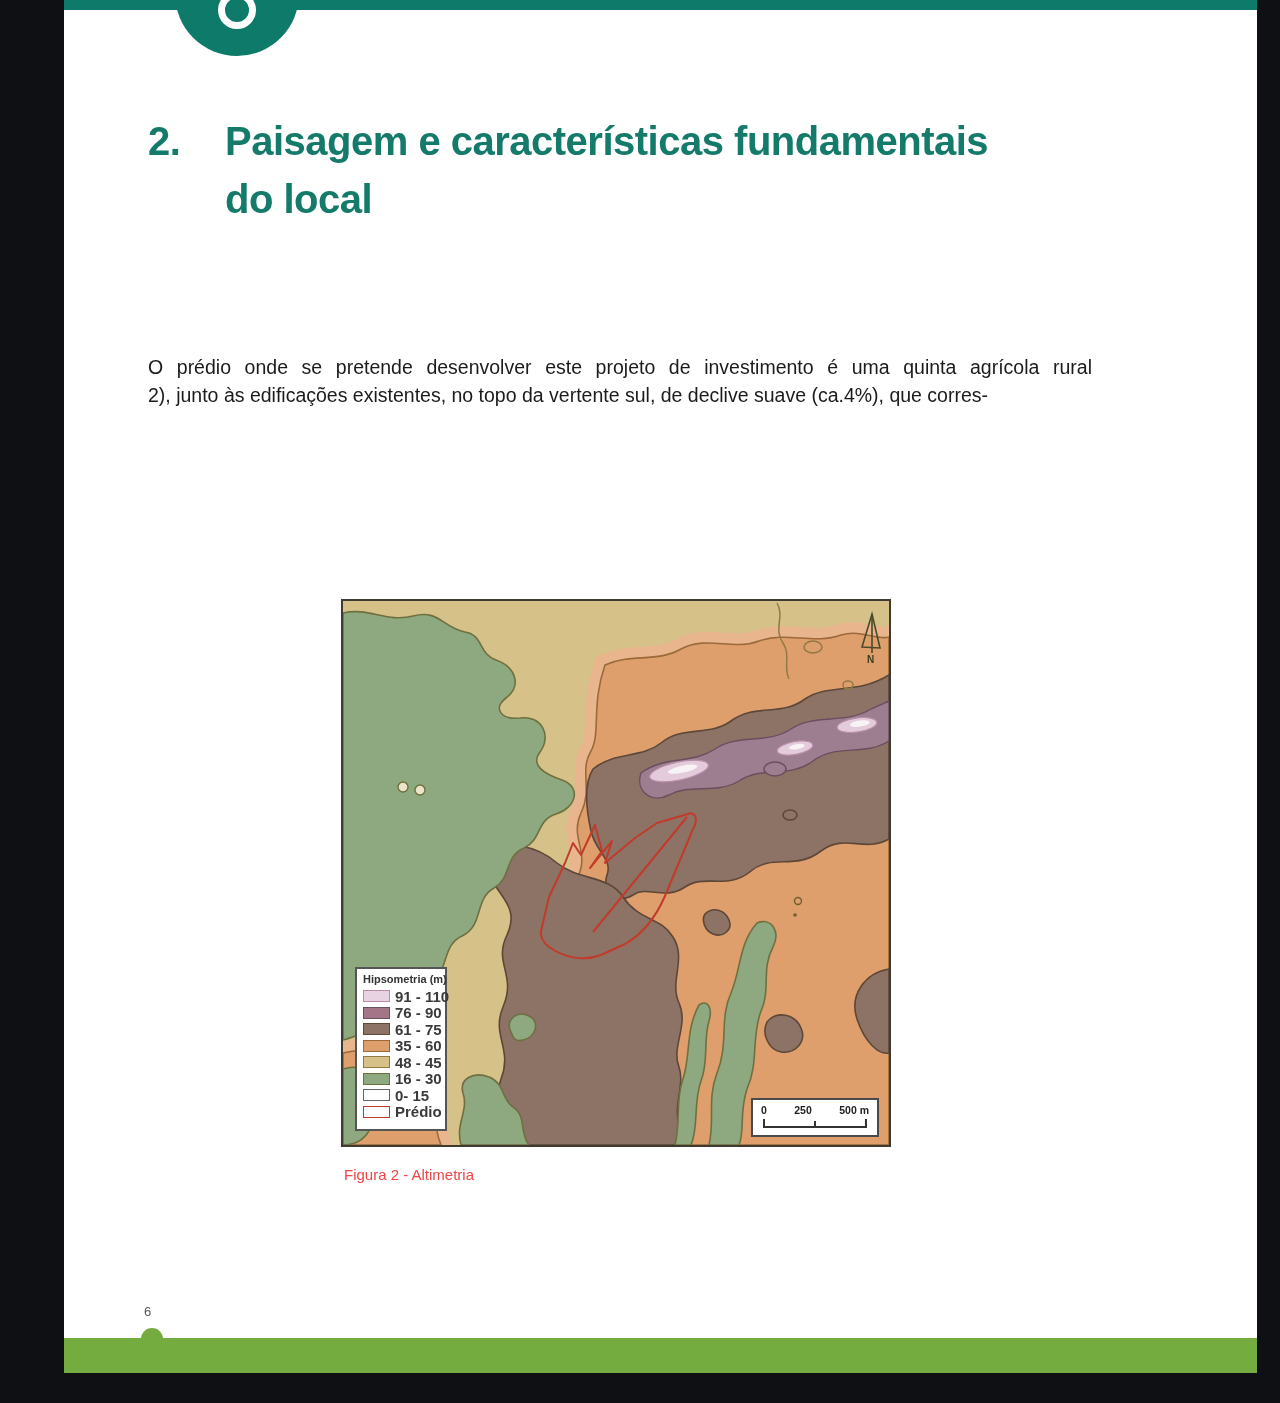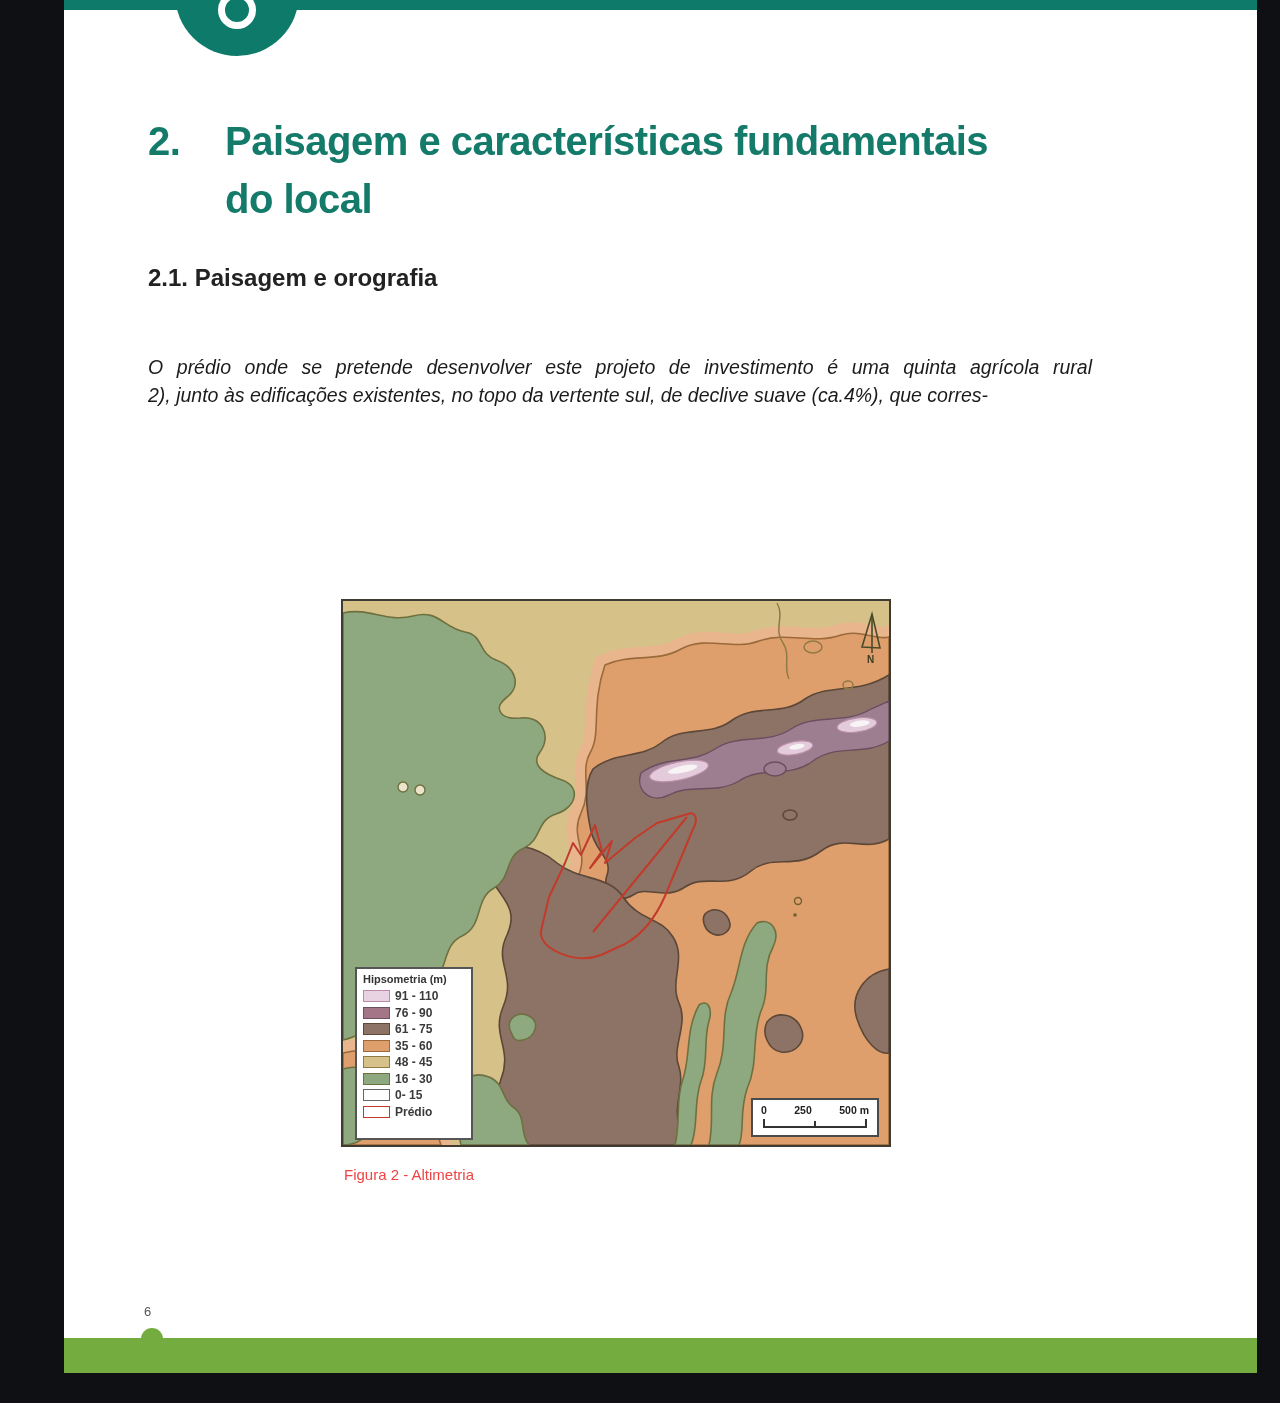--- a/index.html
+++ b/index.html
@@ -27,41 +27,41 @@
     font-size:40px;line-height:58px;letter-spacing:-0.5px;
   }
   .h-num{width:77px;flex:none;}
   .subheading{
     position:absolute;left:84px;top:264px;width:900px;
     font-size:24px;font-weight:bold;color:#222222;
   }
   
   .paragraph{
     position:absolute;left:84px;top:353px;width:944px;
-    font-size:19.5px;line-height:28px;color:#1b1b1b;font-style:italic;
+    font-size:19.5px;line-height:28px;color:#1b1b1b;
   }
   .para-line{text-align:justify;text-align-last:justify;}
   .para-line:last-of-type{text-align-last:left;}
   
   .figure{
     position:absolute;left:277px;top:599px;
     width:546px;height:544px;
     border:2px solid #3f3b33;
     background:#d6c189;
   }
   .figure svg{display:block;}
   .map-legend{
-    position:absolute;left:12px;top:366px;width:118px;
+    position:absolute;left:12px;top:366px;width:92px;
     background:#ffffff;border:2px solid #555555;
-    padding:4px 6px 18px;box-sizing:border-box;z-index:5;
+    padding:4px 6px 9px;box-sizing:border-box;z-index:5;
   }
   .legend-title{font-size:11px;font-weight:bold;color:#333333;margin-bottom:3px;white-space:nowrap;}
   .legend-row{display:flex;align-items:center;height:16.5px;}
   .swatch{width:27px;height:12px;border:1.5px solid #666666;margin-right:5px;flex:none;box-sizing:border-box;background:#fff;}
-  .legend-label{font-size:12px;font-weight:bold;color:#3a3a3a;white-space:nowrap;text-align:center;}
+  .legend-label{font-size:15px;font-weight:bold;color:#3a3a3a;white-space:nowrap;text-align:center;}
   .map-scalebar{
     position:absolute;left:408px;top:497px;width:128px;
     background:#ffffff;border:2px solid #4a4a4a;
     padding:4px 8px 7px;box-sizing:border-box;z-index:5;
   }
   .scale-labels{display:flex;justify-content:space-between;font-size:10.5px;font-weight:bold;color:#222222;margin-bottom:3px;}
   .scale-bracket{height:7px;border-left:2px solid #333;border-right:2px solid #333;border-bottom:2px solid #333;position:relative;margin:0 2px;}
   .scale-bracket .tick{position:absolute;left:50%;bottom:0;width:2px;height:5px;background:#333;transform:translateX(-50%);}
   .fig-caption{
     position:absolute;left:280px;top:1166px;
@@ -82,21 +82,20 @@
   <div class="top-ring"></div>
 
   <div class="heading">
     <span class="h-num">2.</span>
     <span>
       <span>Paisagem e características fundamentais</span><br>
       <span>do local</span>
     </span>
   </div>
 
-  <div class="subheading">2.1. Paisagem e orografia</div>
 
   <div class="paragraph">
 
       <div class="para-line">O prédio onde se pretende desenvolver este projeto de investimento é uma quinta agrícola rural</div>
 
 
       <div class="para-line">2), junto às edificações existentes, no topo da vertente sul, de declive suave (ca.4%), que corres-</div>
 
 
     </div>

